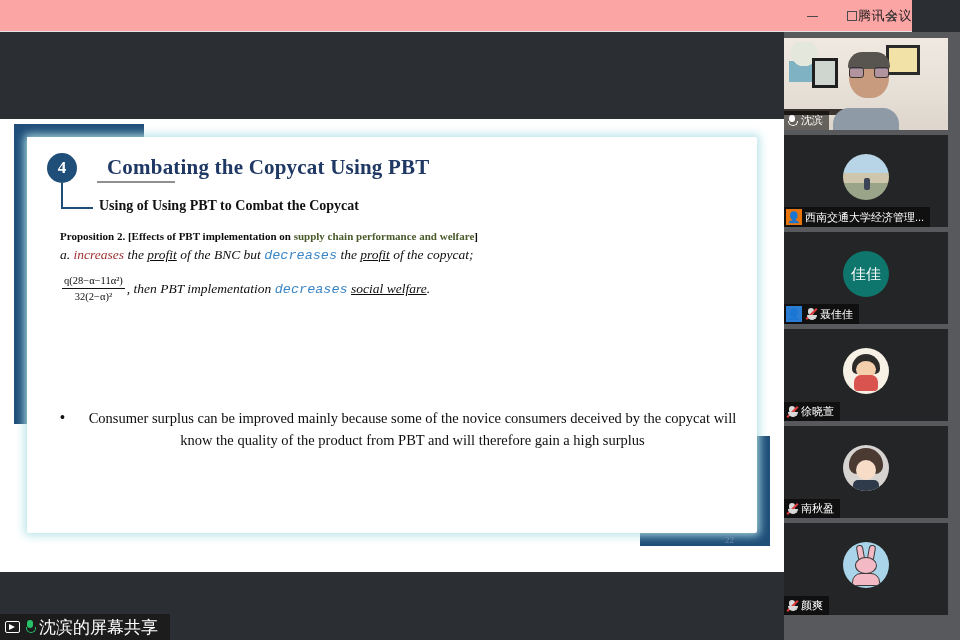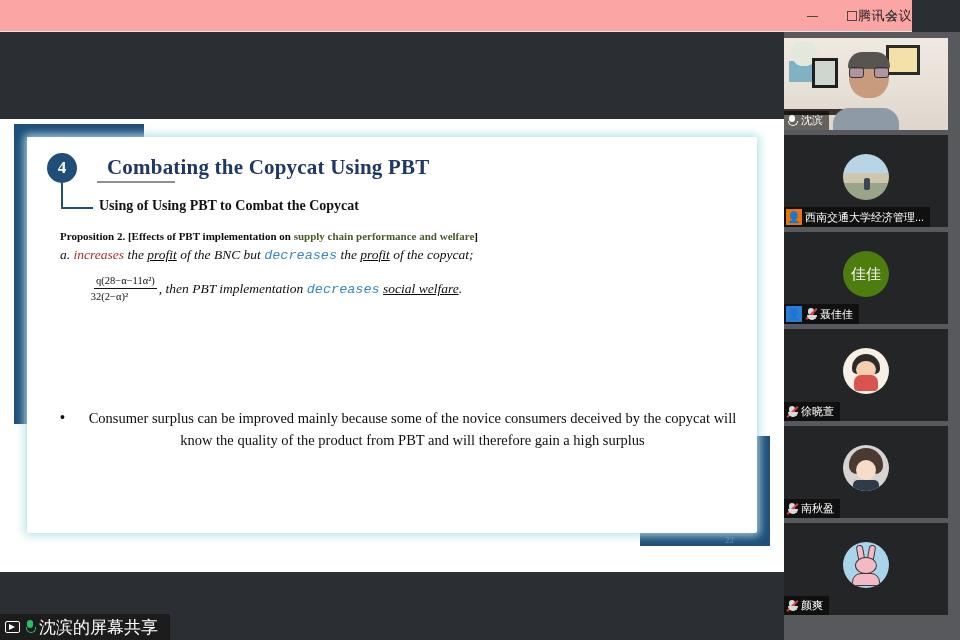--- a/index.html
+++ b/index.html
@@ -157,21 +157,20 @@
   .frac {
     display: inline-block; vertical-align: -0.55em;
     text-align: center; font-style: normal;
     font-family: "Liberation Serif", serif;
     margin: 0 2px;
   }
   .frac .num {
     display: block; font-size: 10.5px;
     border-bottom: 1px solid #111; padding: 0 2px 1px;
     line-height: 1.25;
-    margin-left: 32px;
   }
   .frac .den {
     display: block; font-size: 10.5px; padding-top: 1px;
     line-height: 1.25;
   }
 
   .bullet-block {
     position: absolute; left: 33px; top: 270px;
     width: 690px;
     display: flex; gap: 10px;
@@ -280,21 +279,21 @@
 
   
   .avatar {
     position: absolute; left: 50%; top: 46%;
     transform: translate(-50%,-50%);
     width: 46px; height: 46px; border-radius: 50%;
     overflow: hidden;
     display: flex; align-items: center; justify-content: center;
   }
   .avatar.initials {
-    background: #4d7c0f; color: #fff;
+    background: #0f766e; color: #fff;
     font-size: 15px;
   }
 
   
   .cam-photo {
     position: absolute; inset: 0;
     background:
       linear-gradient(180deg,#efe9e2 0%, #e7e0d7 55%, #ded6cc 100%);
     overflow: hidden;
   }

